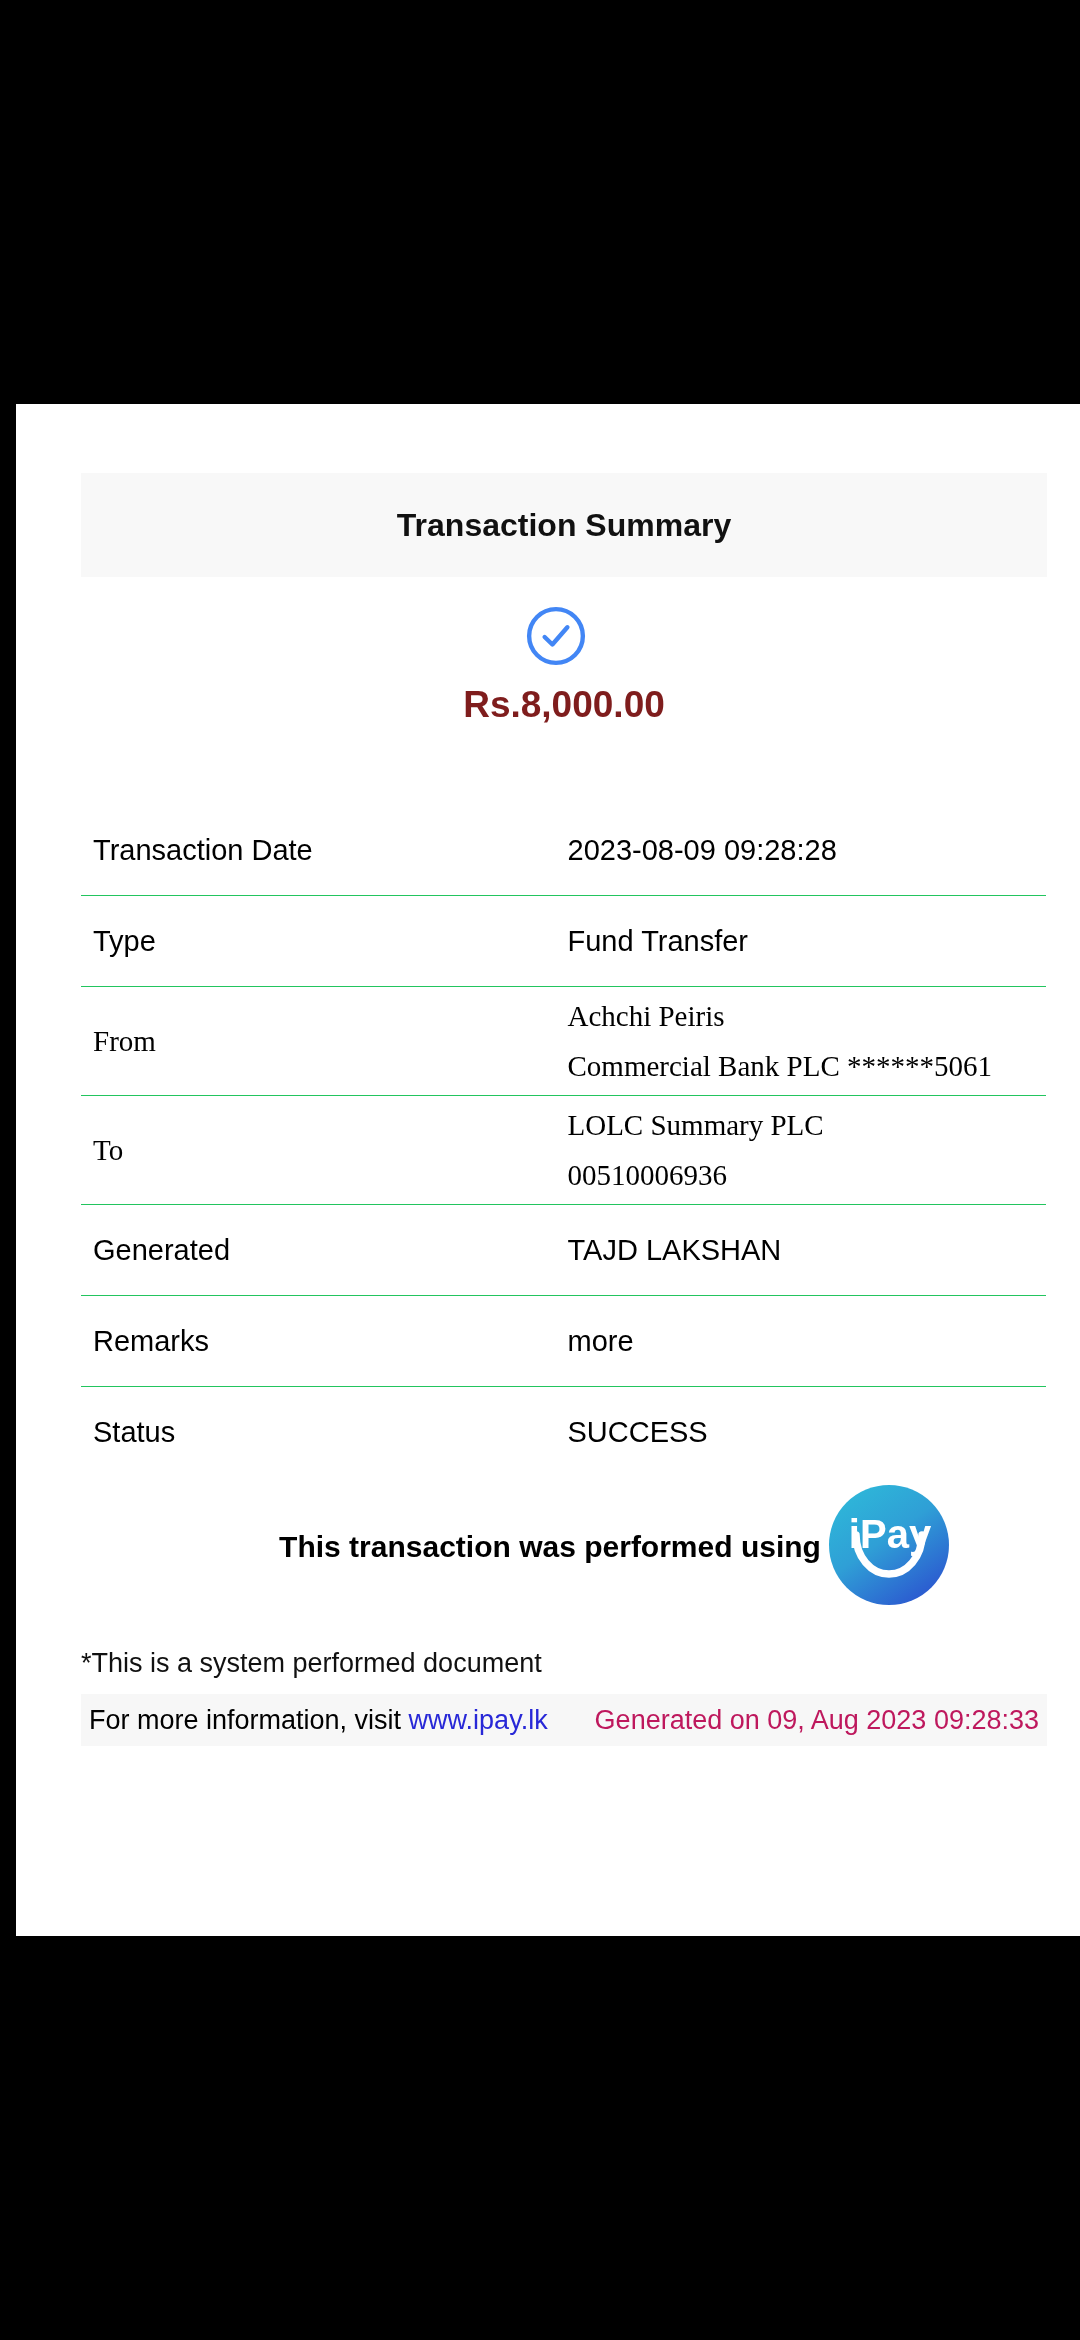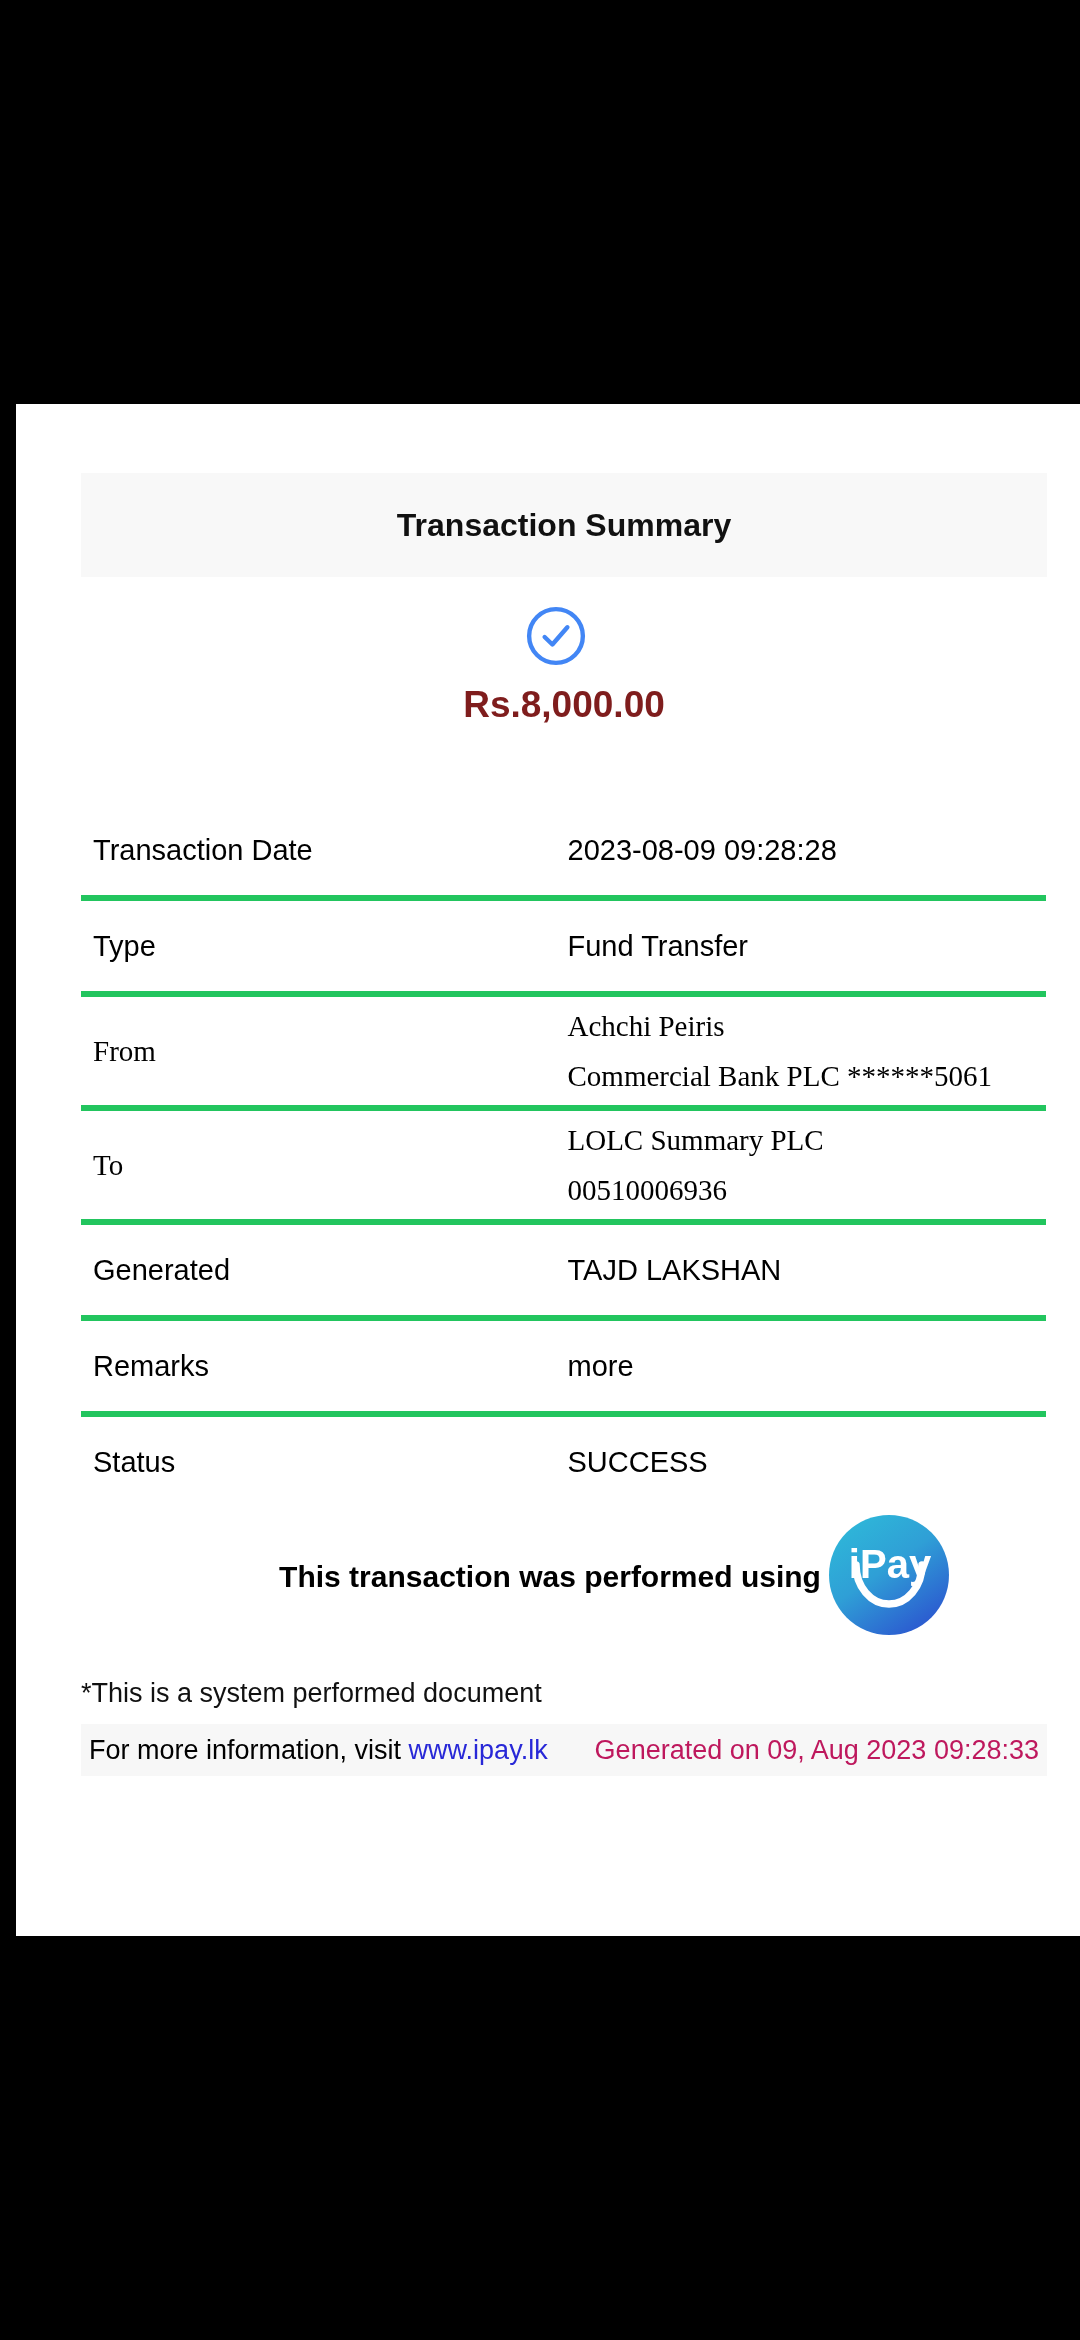--- a/index.html
+++ b/index.html
@@ -44,21 +44,21 @@
     font-size: 37px; font-weight: bold;
     line-height: 44px;
     color: #7f1d1d;
     padding-left: 16px;
   }
   .details {
     margin: 78px 50px 0 65px;
   }
   .row {
     display: flex; align-items: center;
-    border-bottom: 6px solid #22c55e;
+    border-bottom: 1px solid #22c55e;
     padding: 28px 0;
     font-size: 29px; line-height: 34px;
   }
   .row.tall { padding: 4px 0; font-family: Liberation Serif, serif; }
   .row.tall .cell.value { line-height: 50px; }
   .row.last { border-bottom: none; }
   .cell { width: 50%; }
   .cell.label { padding-left: 12px; }
   .cell.value { padding-left: 4px; }
   .performed-row {

